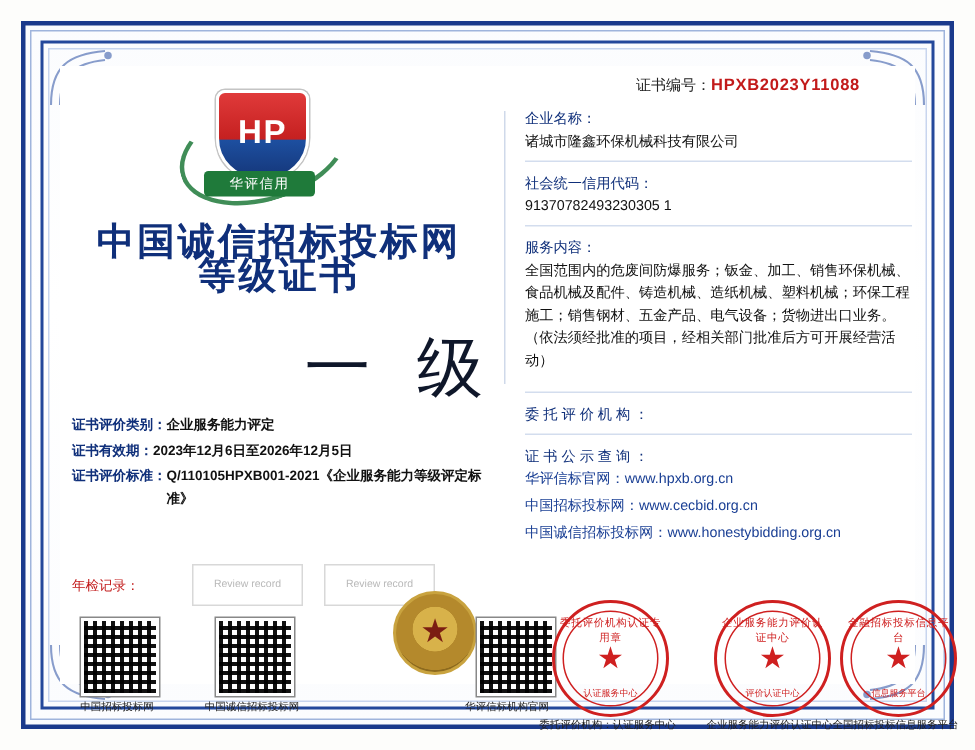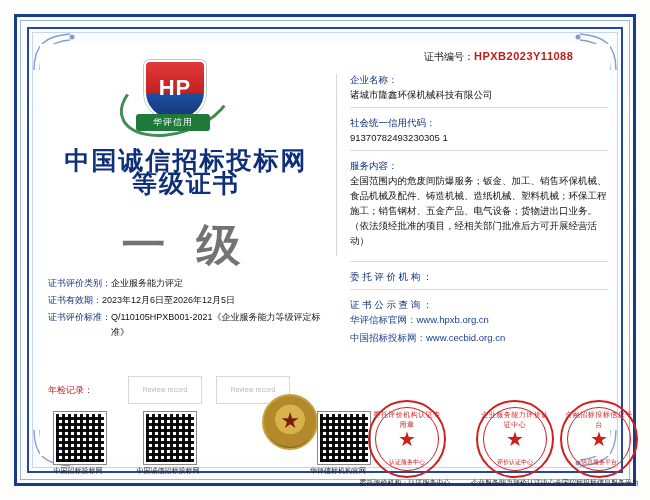--- a/index.html
+++ b/index.html
@@ -90,28 +90,28 @@
   }
   .title1,.title2{
     position:absolute;width:292px;text-align:center;
     color:#0f2f7a;font-weight:bold;
     font-family:"Liberation Serif","DejaVu Serif",serif;
     font-size:25px;letter-spacing:2px;
   }
   .title1{top:100px;}
   .title2{top:123px;text-align:center;}
   .grade{
-    position:absolute;top:172px;width:292px;text-align:center;
-    color:#737373;font-weight:bold;
+    position:absolute;top:172px;width:292px;text-align:right;
+    color:#0f172a;font-weight:normal;
     font-family:"Liberation Serif","DejaVu Serif",serif;
     font-size:44px;letter-spacing:10px;
   }
   .left-rows{
     position:absolute;left:8px;top:232px;width:280px;
-    font-size:9px;color:#222;line-height:15px;
+    font-size:9px;color:#222;line-height:15px;font-weight:bold;
   }
   .lrow{display:flex;margin-bottom:2px;}
   .lrow .lbl{color:#0f2f7a;white-space:nowrap;}
   .lrow .val{color:#111;flex:1;}
   .redlabel{color:#c21a1a;}
 
   
   .right{
     position:absolute;left:310px;top:0;width:260px;
   }
@@ -288,20 +288,24 @@
         </div>
         <div class="sep"></div>
         <div class="rrow">
           <span class="lbl">证 书 公 示 查 询 ：</span>
           <span class="val linkblue">华评信标官网：www.hpxb.org.cn</span>
         </div>
         <div class="rrow">
           <span class="lbl"></span>
           <span class="val linkblue">中国招标投标网：www.cecbid.org.cn</span>
         </div>
+        <div class="rrow">
+          <span class="lbl"></span>
+          <span class="val linkblue">中国诚信招标投标网：www.honestybidding.org.cn</span>
+        </div>
       </div>
     </div>
 
     <div class="qrstrip">
 
       <div class="recheck redlabel">年检记录：</div>
       <div class="recbox" style="left:80px;">Review record</div>
       <div class="recbox" style="left:168px;">Review record</div>
 
       <div class="qr" style="left:6px;top:72px;"></div>

